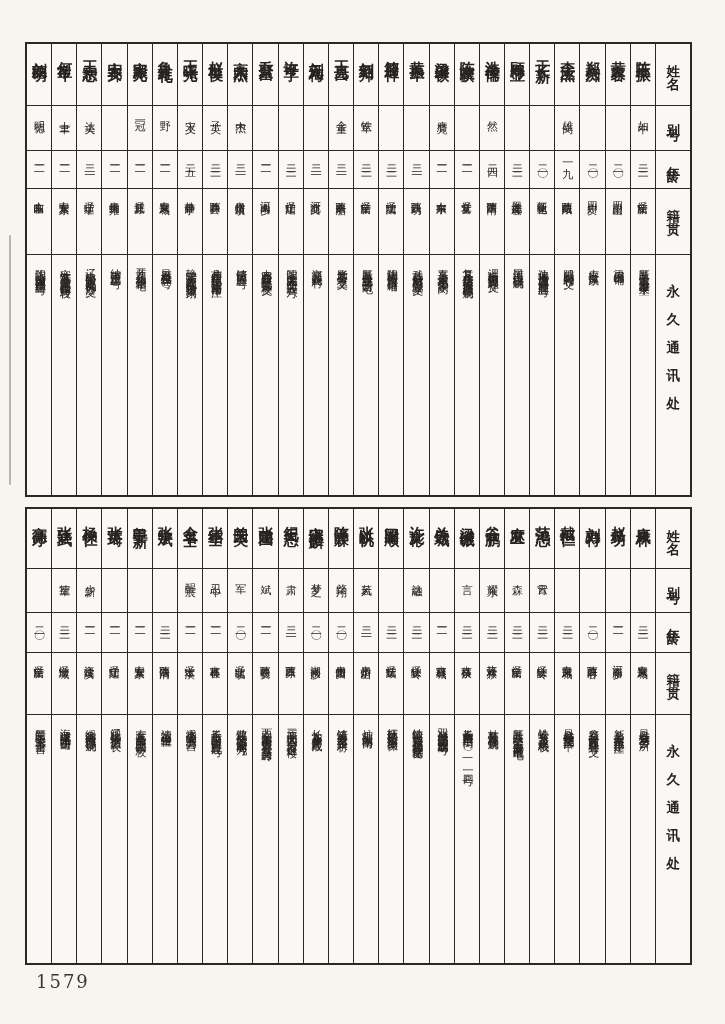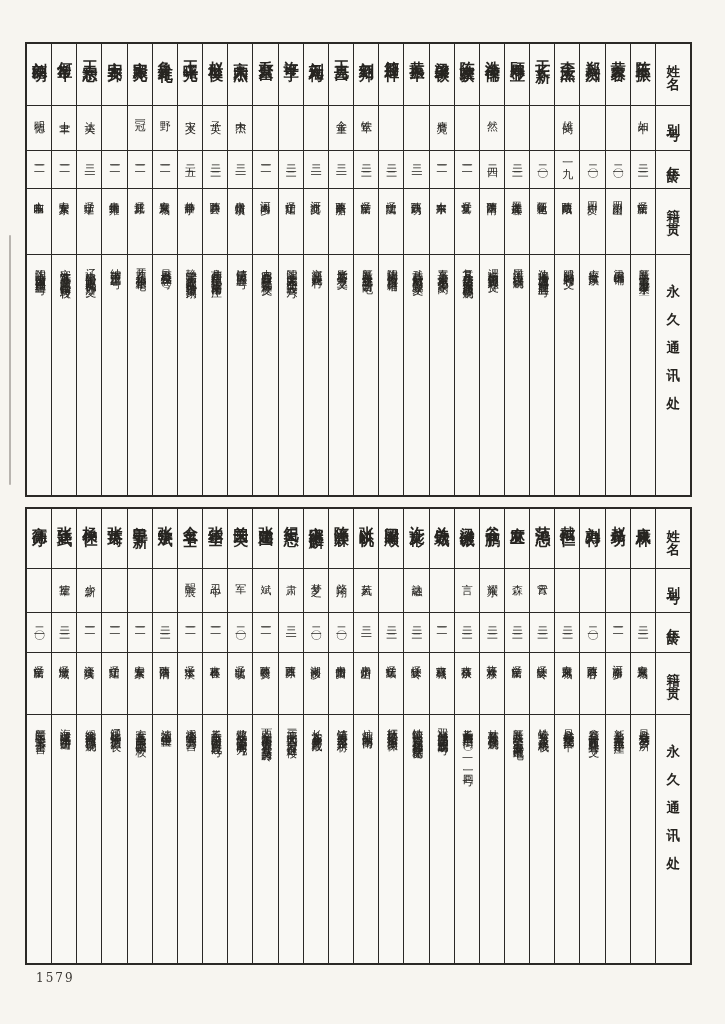--- a/index.html
+++ b/index.html
@@ -55,21 +55,21 @@
   
   .header-col .cell{background:#f9f8f4;}
   .header-col .vtext{font-weight:bold;font-size:13.5px;}
   .hc-name .vtext{letter-spacing:13px;padding-top:9px;}
   .hc-alias .vtext{letter-spacing:6px;padding-top:6px;}
   .hc-age .vtext{letter-spacing:3px;padding-top:4px;}
   .hc-origin .vtext{letter-spacing:14px;padding-top:9px;}
   .hc-address .vtext{letter-spacing:28px;padding-top:18px;}
   .page-number{
     position:absolute;left:36px;top:971px;
-    font-size:12px;color:#3a3733;letter-spacing:2px;
+    font-size:18px;color:#3a3733;letter-spacing:2px;
     font-family:"DejaVu Serif","Liberation Serif",serif;
   }
   .scan-edge{
     position:absolute;left:9px;top:235px;width:2px;height:250px;
     background:#6a6660;opacity:.45;border-radius:1px;
   }
 </style>
 </head>
 <body>
 

